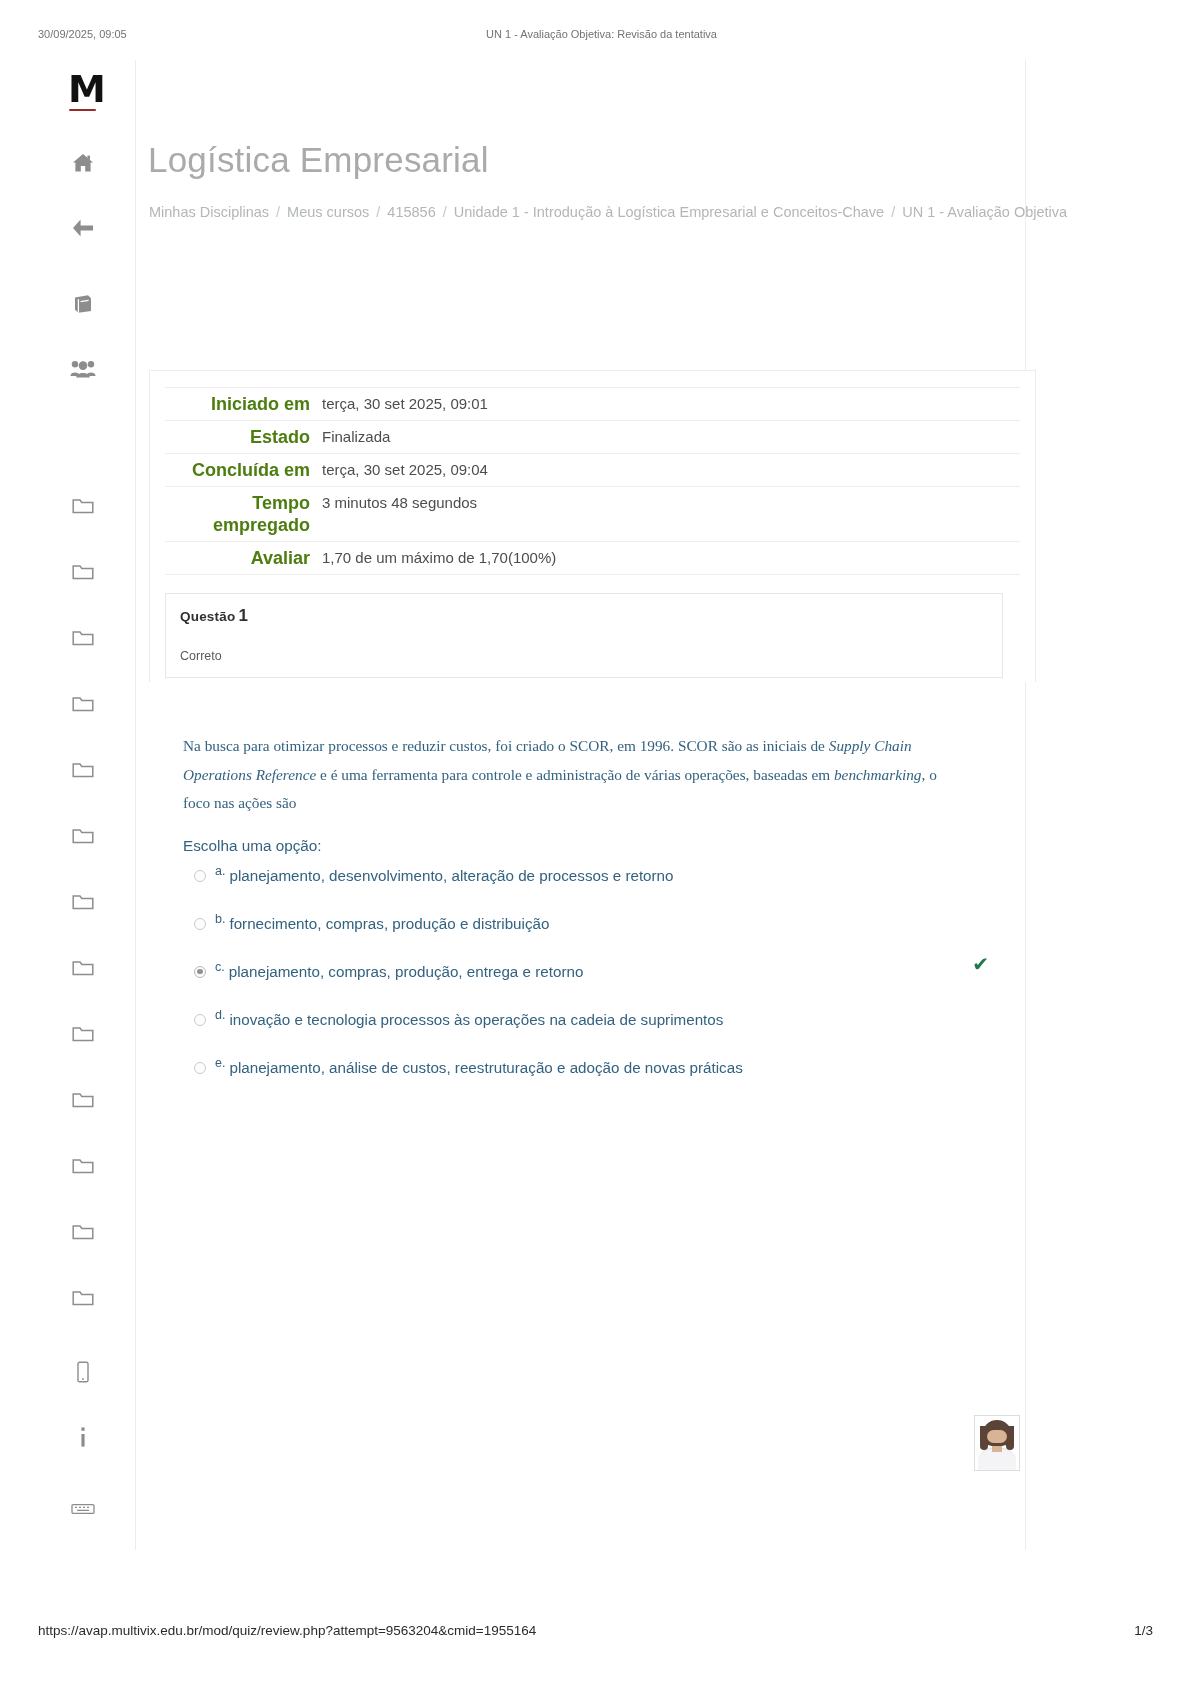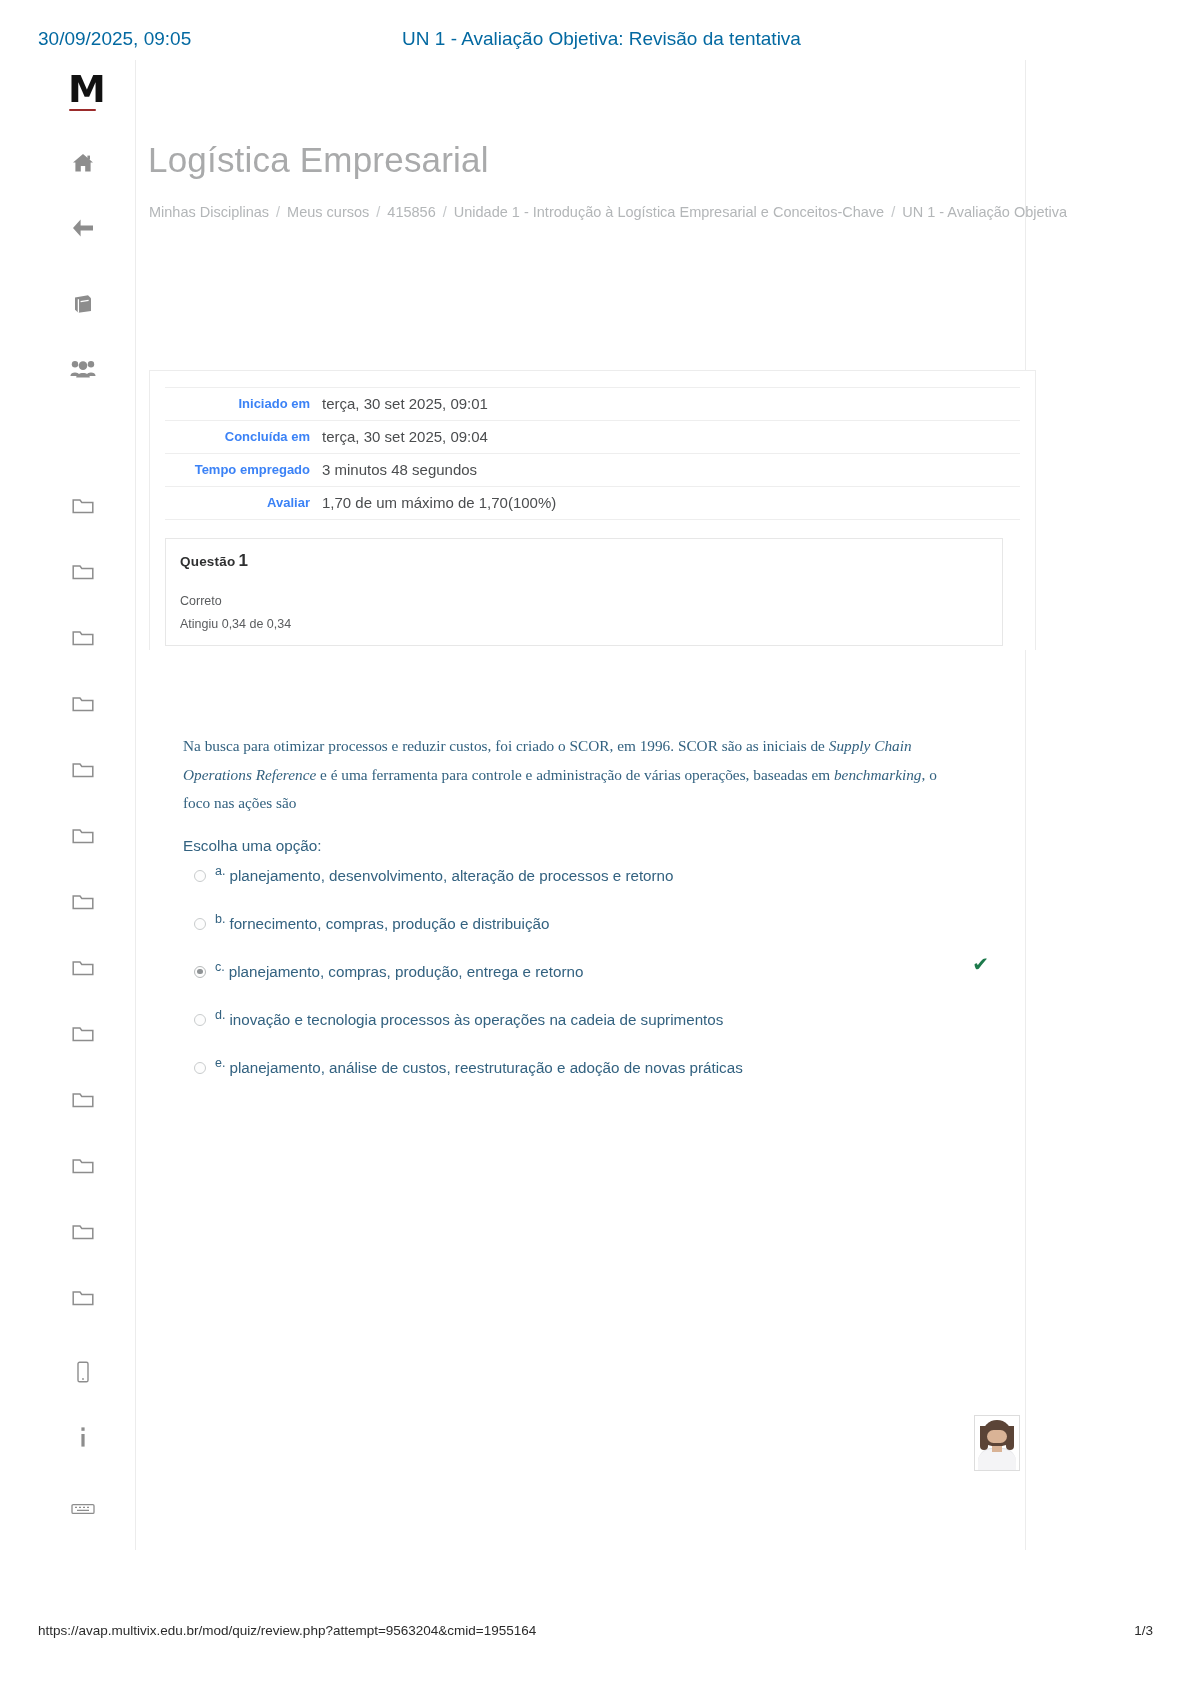--- a/index.html
+++ b/index.html
@@ -16,22 +16,22 @@
     overflow: hidden;
   }
 
   
   .print-header {
     position: absolute;
     top: 28px;
     left: 0;
     width: 1081px;
     height: 20px;
-    font-size: 19px;
-    color: #0369a1;
+    font-size: 11px;
+    color: #737373;
   }
   .print-header .ph-date {
     position: absolute;
     left: 38px;
     top: 0;
     white-space: nowrap;
   }
   .print-header .ph-title {
     position: absolute;
     left: 0;
@@ -183,23 +183,23 @@
     border-collapse: collapse;
     width: 855px;
     margin: 16px 0 0 15px;
     table-layout: fixed;
   }
   table.summary tr { border-bottom: 1px solid #eeeeee; }
   table.summary tr:first-child { border-top: 1px solid #eeeeee; }
   table.summary th {
     width: 145px;
     text-align: right;
-    font-size: 13px;
+    font-size: 18px;
     font-weight: 700;
-    color: #3b82f6;
+    color: #4d7c0f;
     padding: 5px 12px 5px 0;
     vertical-align: top;
     line-height: 22px;
   }
   table.summary td {
     font-size: 15px;
     font-weight: 400;
     color: #4b4d4f;
     padding: 5px 0 5px 0;
     vertical-align: top;
@@ -573,20 +573,24 @@
       <span class="crumb">Minhas Disciplinas</span><span class="sep">/</span><span class="crumb">Meus cursos</span><span class="sep">/</span><span class="crumb">415856</span><span class="sep">/</span><span class="crumb">Unidade 1 - Introdução à Logística Empresarial e Conceitos-Chave</span><span class="sep">/</span><span class="crumb">UN 1 - Avaliação Objetiva</span>
     </div>
 
     <div class="attempt-card">
 
       <table class="summary">
         <tbody>
           <tr>
             <th>Iniciado em</th>
             <td>terça, 30 set 2025, 09:01</td>
+          </tr>
+          <tr>
+            <th>Estado</th>
+            <td>Finalizada</td>
           </tr>
           <tr>
             <th>Concluída em</th>
             <td>terça, 30 set 2025, 09:04</td>
           </tr>
           <tr>
             <th>Tempo empregado</th>
             <td>3 minutos 48 segundos</td>
           </tr>
           <tr>
@@ -594,21 +598,20 @@
             <td>1,70 de um máximo de 1,70(100%)</td>
           </tr>
         </tbody>
       </table>
 
       <div class="qbox">
         <div class="qtitle">
           <span>Questão</span><span class="qnum">1</span>
         </div>
         <div class="qstate">Correto</div>
-        <div class="qgrade">Atingiu 0,34 de 0,34</div>
       </div>
     </div>
 
   </div>
 
   <div class="qbody">
 
     <div class="qtext"><span>Na busca para otimizar processos e reduzir custos, foi criado o SCOR, em 1996. SCOR são as iniciais de </span><i>Supply Chain Operations Reference</i><span> e é uma ferramenta para controle e administração de várias operações, baseadas em </span><i>benchmarking</i><span>, o foco nas ações são</span></div>
 
     <div class="prompt">Escolha uma opção:</div>

